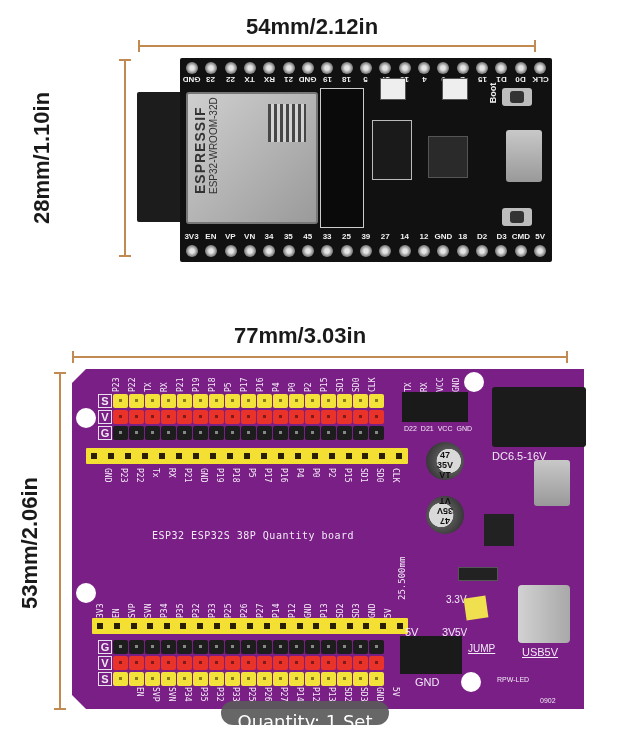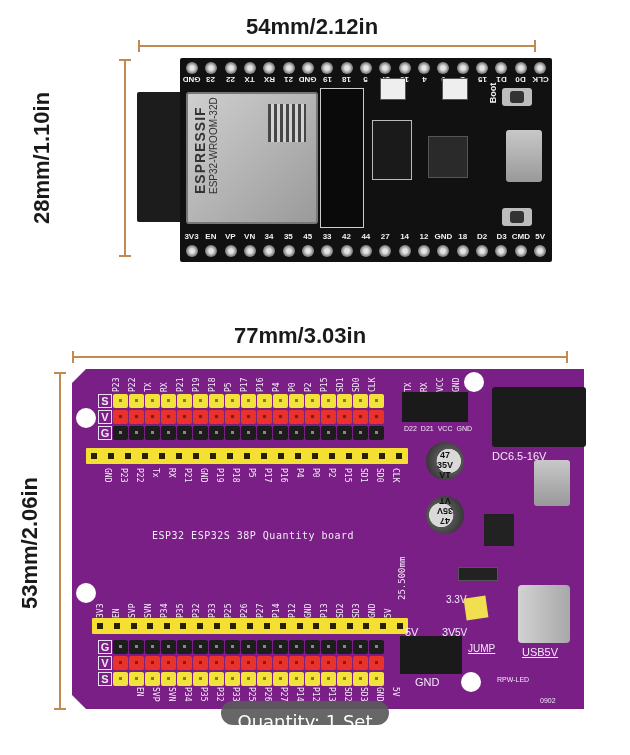--- a/index.html
+++ b/index.html
@@ -142,22 +142,22 @@
 
   <div class="pinlabels" style="top:174px;">
     <span>3V3</span>
       <span>EN</span>
       <span>VP</span>
       <span>VN</span>
       <span>34</span>
       <span>35</span>
       <span>45</span>
       <span>33</span>
-      <span>42</span>
-      <span>44</span>
+      <span>25</span>
+      <span>39</span>
       <span>27</span>
       <span>14</span>
       <span>12</span>
       <span>GND</span>
       <span>18</span>
       <span>D2</span>
       <span>D3</span>
       <span>CMD</span>
       <span>5V</span>
   </div>

